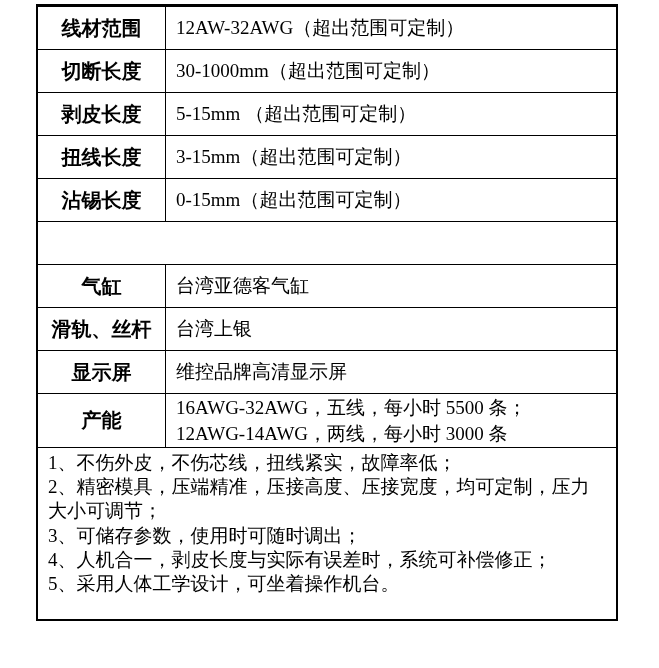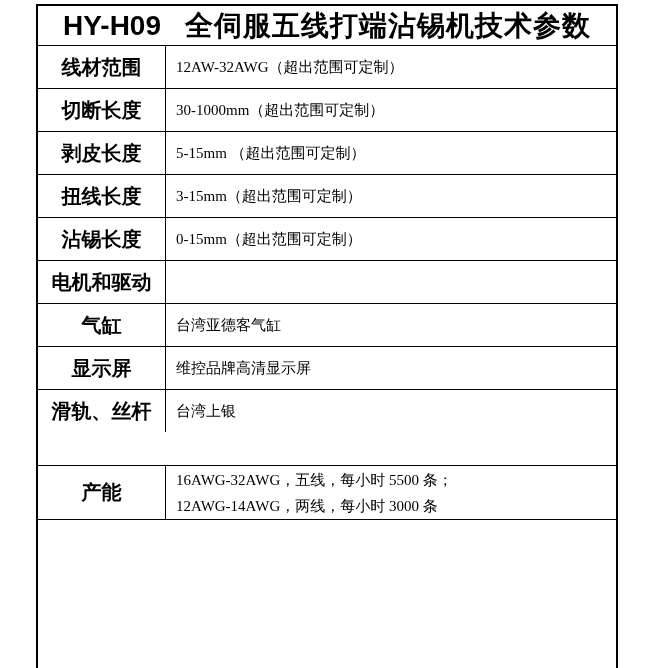--- a/index.html
+++ b/index.html
@@ -44,21 +44,21 @@
   }
   .title {
     letter-spacing: 1px;
   }
   .row {
     box-sizing: border-box;
     display: flex;
     border-top: 1.5px solid #000000;
   }
   .row.std { height: 43px; }
-  .row.capacity { height: 54px; margin-top: 33px; }
+  .row.capacity { height: 54px; }
   .row.advantages { height: 172px; }
   .label-cell {
     box-sizing: border-box;
     width: 128px;
     flex: 0 0 128px;
     border-right: 1.5px solid #000000;
     display: flex;
     align-items: center;
     justify-content: center;
     font-family: "Liberation Sans", sans-serif;
@@ -66,42 +66,38 @@
     font-size: 20px;
     text-align: center;
   }
   .value-cell {
     box-sizing: border-box;
     flex: 1 1 auto;
     padding: 0 14px 0 10px;
     display: flex;
     flex-direction: column;
     justify-content: center;
-    font-size: 15px;
+    font-size: 19px;
     line-height: 24px;
   }
   .row.capacity .value-cell { line-height: 26px; }
   .row.advantages .value-cell {
     justify-content: flex-start;
     padding-top: 3px;
     line-height: 24.2px;
   }
   .value-line { white-space: nowrap; }
   .adv-item { white-space: normal; }
 </style>
 </head>
 <body>
 
 <div class="page">
   <div class="spec-table">
 
-    <div class="header-row">
-      <span class="model">HY-H09</span>
-      <span class="title">全伺服五线打端沾锡机技术参数</span>
-    </div>
 
     <div class="row std">
       <div class="label-cell">线材范围</div>
       <div class="value-cell">
           <span class="value-line">12AW-32AWG（超出范围可定制）</span>
         </div>
     </div>
 
     <div class="row std">
       <div class="label-cell">切断长度</div>
@@ -125,49 +121,55 @@
     </div>
 
     <div class="row std">
       <div class="label-cell">沾锡长度</div>
       <div class="value-cell">
           <span class="value-line">0-15mm（超出范围可定制）</span>
         </div>
     </div>
 
     <div class="row std">
-      <div class="label-cell">电机和驱动</div>
     </div>
 
     <div class="row std">
       <div class="label-cell">气缸</div>
       <div class="value-cell">
           <span class="value-line">台湾亚德客气缸</span>
         </div>
     </div>
 
     <div class="row std">
-      <div class="label-cell">显示屏</div>
+      <div class="label-cell">滑轨、丝杆</div>
       <div class="value-cell">
-          <span class="value-line">维控品牌高清显示屏</span>
+          <span class="value-line">台湾上银</span>
         </div>
     </div>
 
     <div class="row std">
-      <div class="label-cell">滑轨、丝杆</div>
+      <div class="label-cell">显示屏</div>
       <div class="value-cell">
-          <span class="value-line">台湾上银</span>
+          <span class="value-line">维控品牌高清显示屏</span>
         </div>
     </div>
 
     <div class="row capacity">
       <div class="label-cell">产能</div>
       <div class="value-cell">
         <span class="value-line">16AWG-32AWG，五线，每小时 5500 条；</span>
         <span class="value-line">12AWG-14AWG，两线，每小时 3000 条</span>
       </div>
     </div>
 
     <div class="row advantages">
+      <div class="value-cell">
+        <span class="adv-item">1、不伤外皮，不伤芯线，扭线紧实，故障率低；</span>
+        <span class="adv-item">2、精密模具，压端精准，压接高度、压接宽度，均可定制，压力大小可调节；</span>
+        <span class="adv-item">3、可储存参数，使用时可随时调出；</span>
+        <span class="adv-item">4、人机合一，剥皮长度与实际有误差时，系统可补偿修正；</span>
+        <span class="adv-item">5、采用人体工学设计，可坐着操作机台。</span>
+      </div>
     </div>
 
   </div>
 </div>
 
 </body></html>

